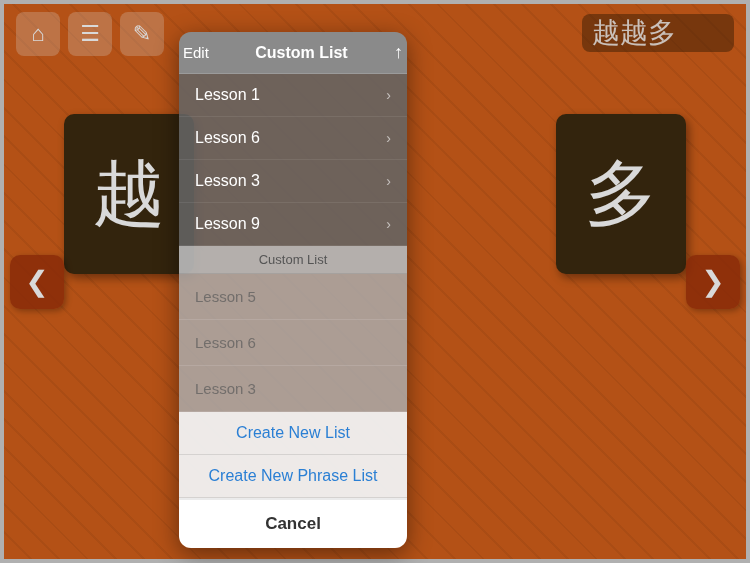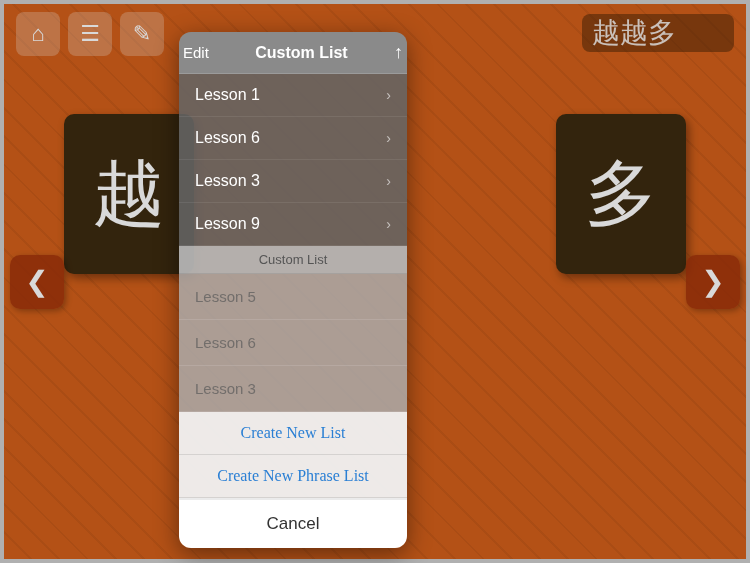--- a/index.html
+++ b/index.html
@@ -238,41 +238,40 @@
       font-size: 15px;
     }
 
     
     .action-btn {
       background: rgba(240,240,240,0.97);
       padding: 12px 16px;
       text-align: center;
       border-bottom: 1px solid rgba(0,0,0,0.1);
       cursor: pointer;
-      font-family: Liberation Serif, serif;
     }
 
     .action-btn span {
       color: #2a7fd4;
       font-size: 16px;
     }
 
     
     #cancel-btn {
       background: white;
       padding: 14px 16px;
       text-align: center;
       cursor: pointer;
       border-top: 2px solid rgba(0,0,0,0.08);
     }
 
     #cancel-btn span {
       color: #333;
       font-size: 17px;
-      font-weight: 400;
+      font-weight: 700;
     }
   </style>
 </head>
 <body>
 
 <div id="app">
 
   <div id="toolbar">
     <button class="toolbar-btn">⌂</button>
     <button class="toolbar-btn">☰</button>

